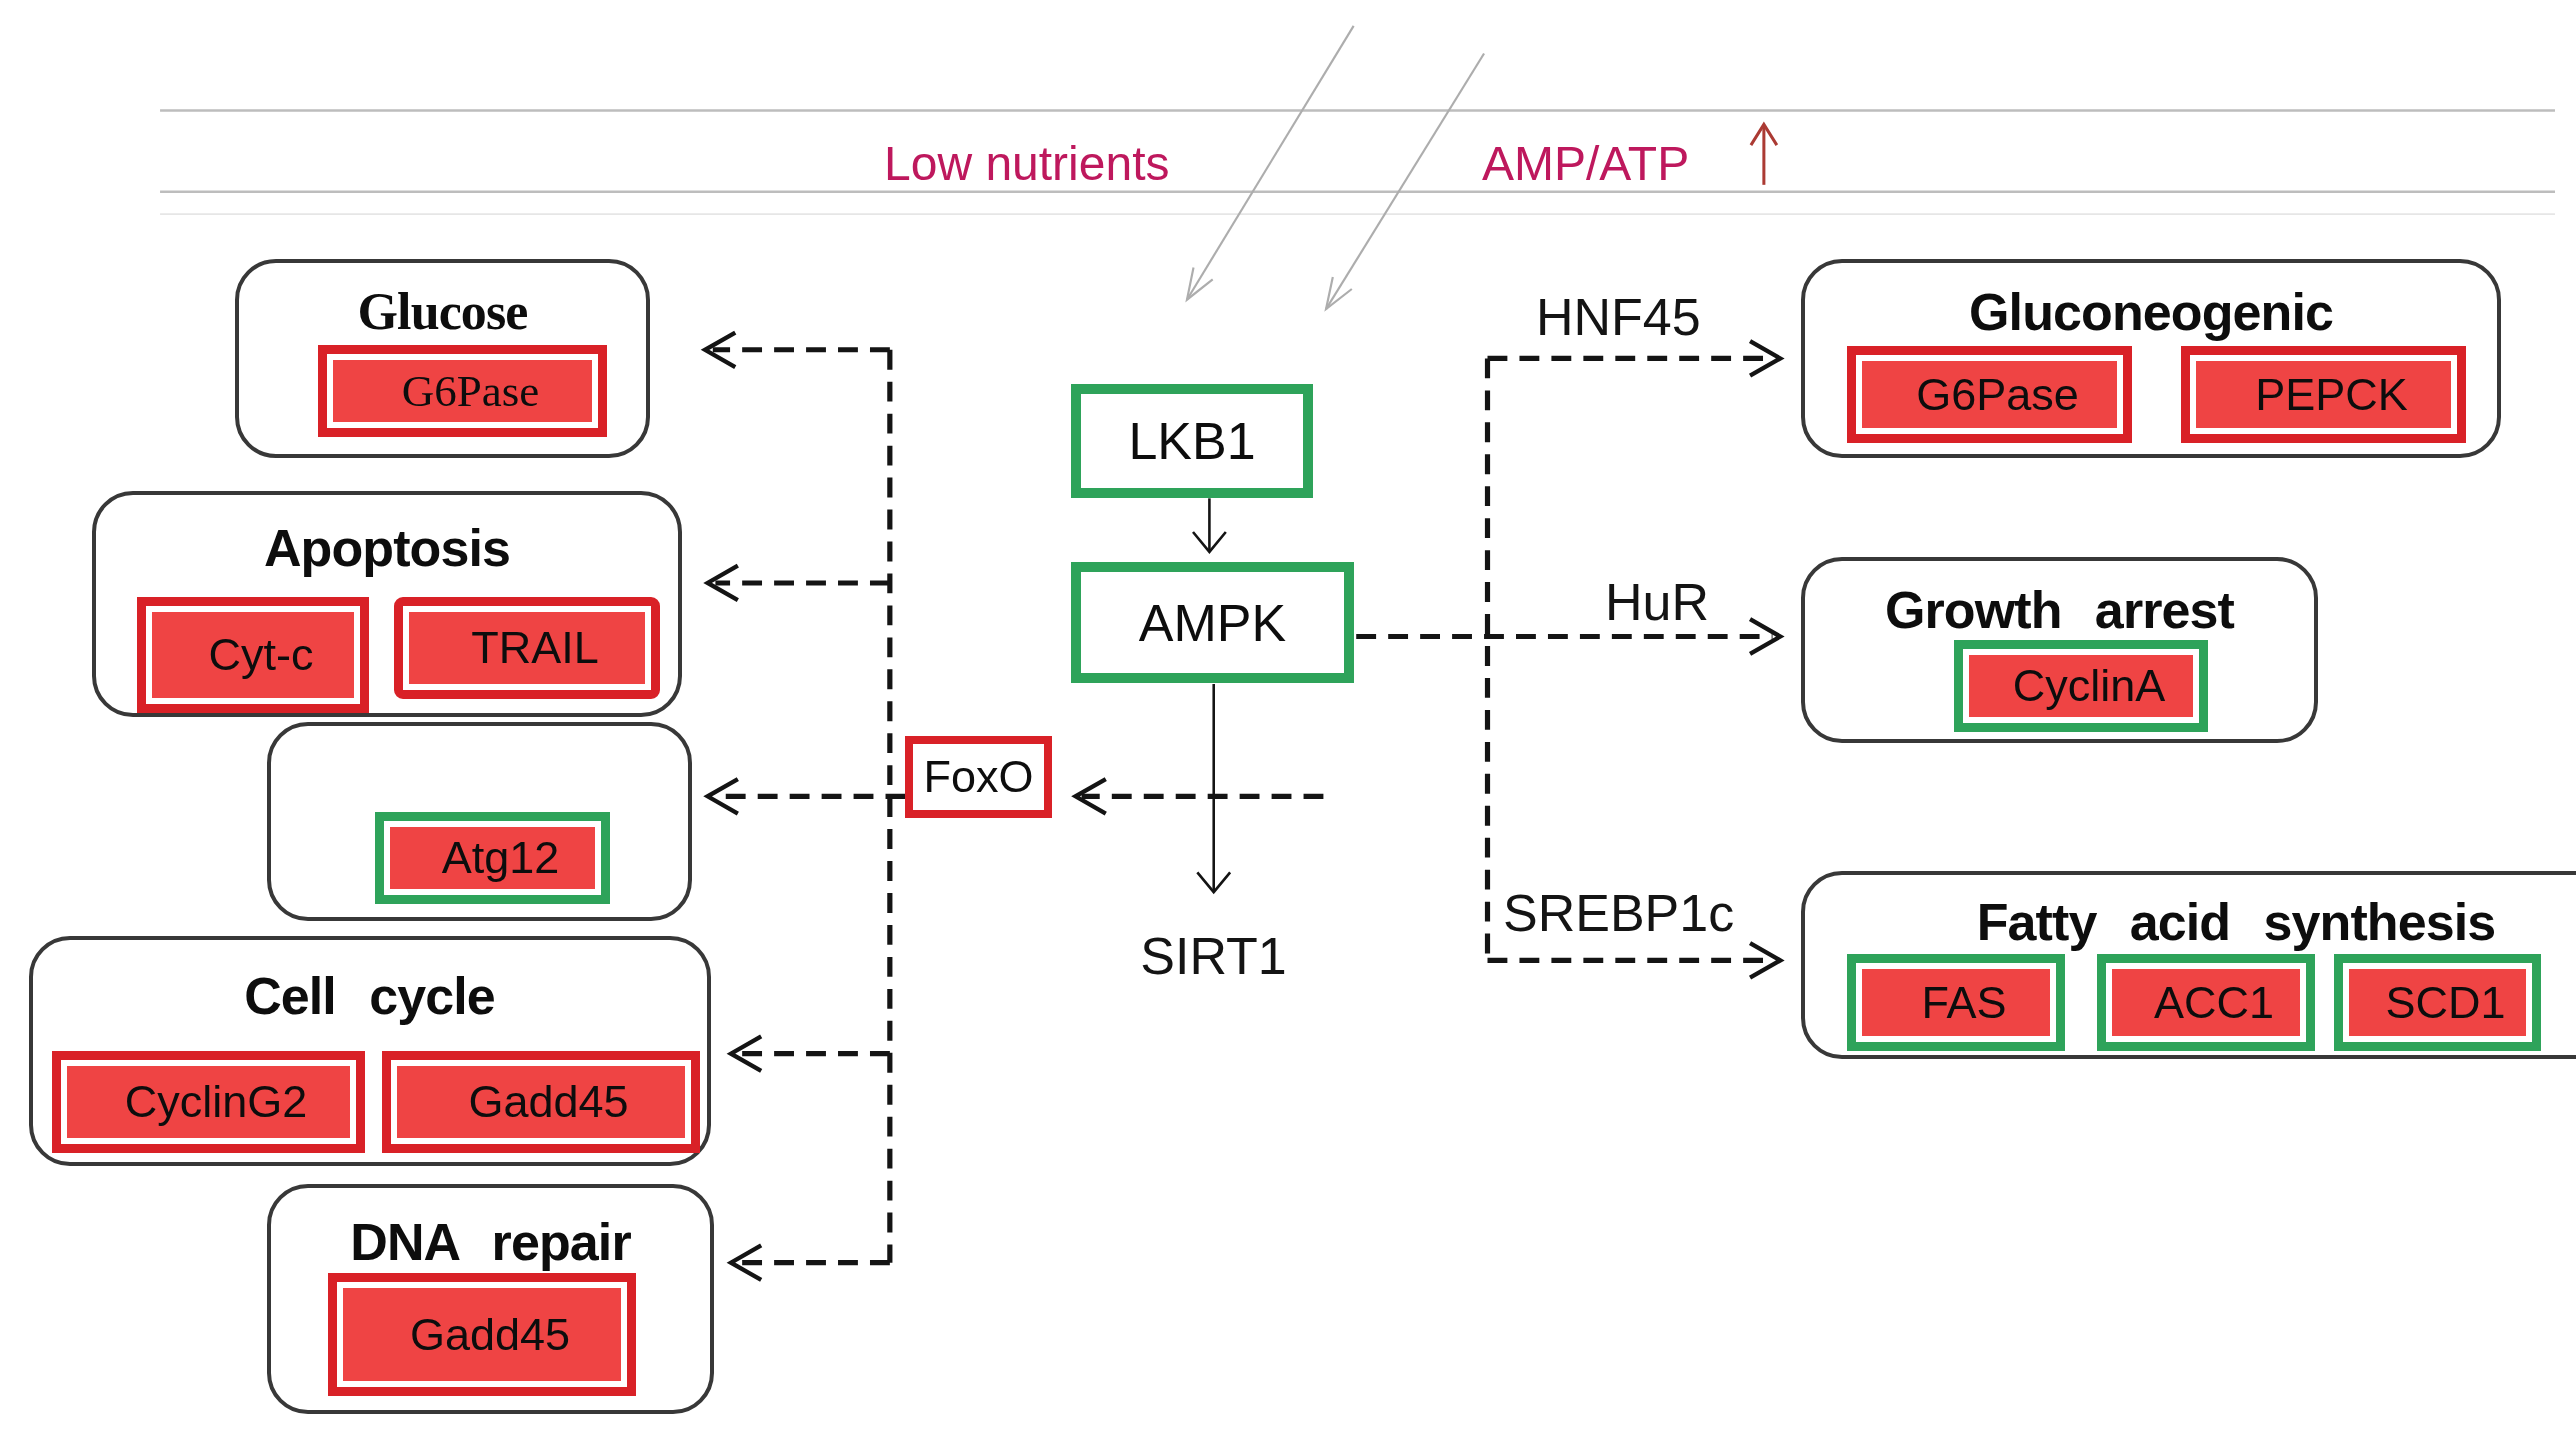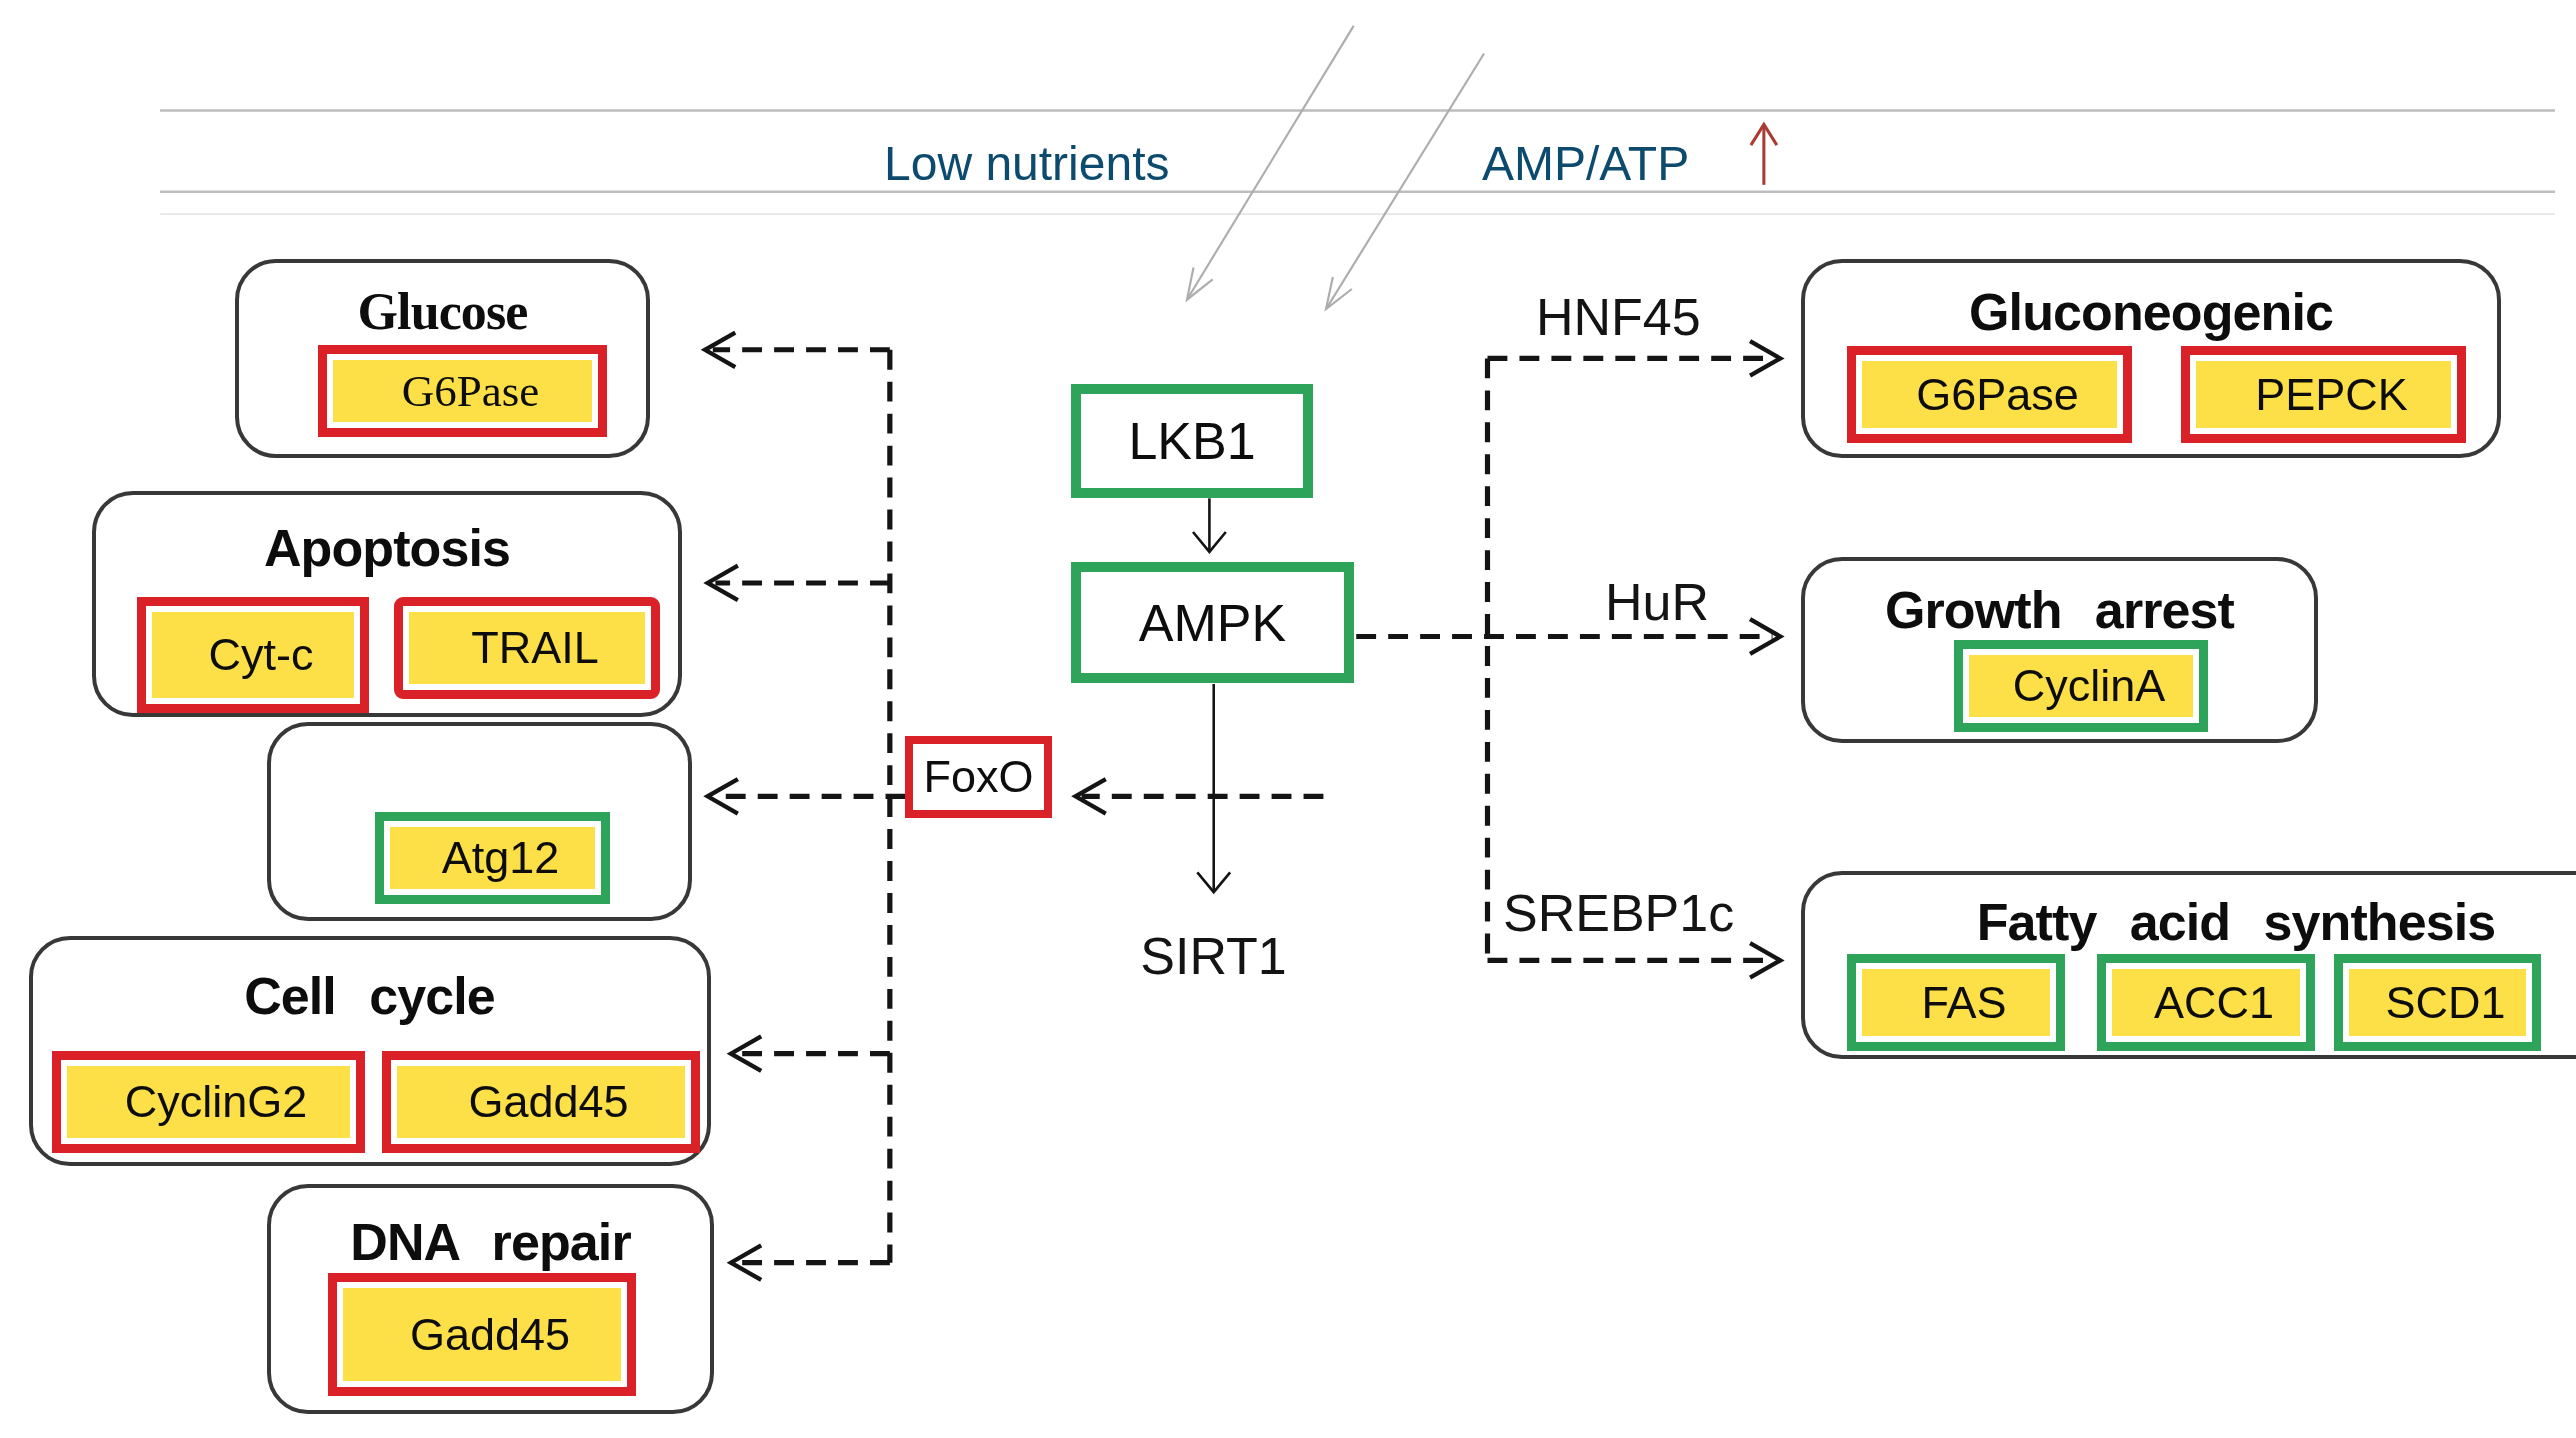--- a/index.html
+++ b/index.html
@@ -23,37 +23,37 @@
     position:absolute;box-sizing:border-box;z-index:2;
     border:4.3px solid #383838;border-radius:41px;background:#ffffff;
   }
   .panel-title{
     position:absolute;left:0;right:0;text-align:center;
     font-weight:bold;font-size:52px;letter-spacing:-0.9px;word-spacing:0.38em;
     color:#0d0d0d;white-space:nowrap;
   }
   
   .gene{
-    position:absolute;box-sizing:border-box;background:#fde047;
+    position:absolute;box-sizing:border-box;background:#ef4444;
     display:flex;align-items:center;justify-content:center;
     font-size:45px;color:#0d0d0d;white-space:nowrap;padding-left:16px;
   }
   .gene.red{border:9.5px solid var(--red);box-shadow:inset 0 0 0 6px #fff;}
   .gene.green{border:9.5px solid var(--green);box-shadow:inset 0 0 0 6px #fff;}
 
   
   .node{
     position:absolute;box-sizing:border-box;background:#ffffff;z-index:2;
     display:flex;align-items:center;justify-content:center;
     font-size:52px;color:#0d0d0d;white-space:nowrap;
   }
   .node.green{border:10.4px solid var(--green);box-shadow:inset 0 0 0 6px #fff;}
   .node.red{border:8.6px solid var(--red);box-shadow:inset 0 0 0 5.2px #fff;font-size:45px;}
 
-  .flabel{position:absolute;z-index:2;font-size:48px;color:#0c4a6e;white-space:nowrap;}
+  .flabel{position:absolute;z-index:2;font-size:48px;color:#be185d;white-space:nowrap;}
   .mlabel{position:absolute;z-index:2;font-size:52px;color:#141414;white-space:nowrap;}
   .center-text{position:absolute;z-index:2;font-size:52px;color:#141414;text-align:center;white-space:nowrap;}
 
   
   .rule{stroke:var(--rule-gray);stroke-width:3;}
   .rule-faint{stroke:#e6e6e6;stroke-width:2;}
   .diag{stroke:var(--wire-gray);stroke-width:2.5;fill:none;}
   .solid{stroke:var(--ink);stroke-width:3;fill:none;}
   .dashed{stroke:var(--ink);stroke-width:6;fill:none;stroke-dasharray:23 14;}
   .chev{stroke:var(--ink);stroke-width:5;fill:none;}

